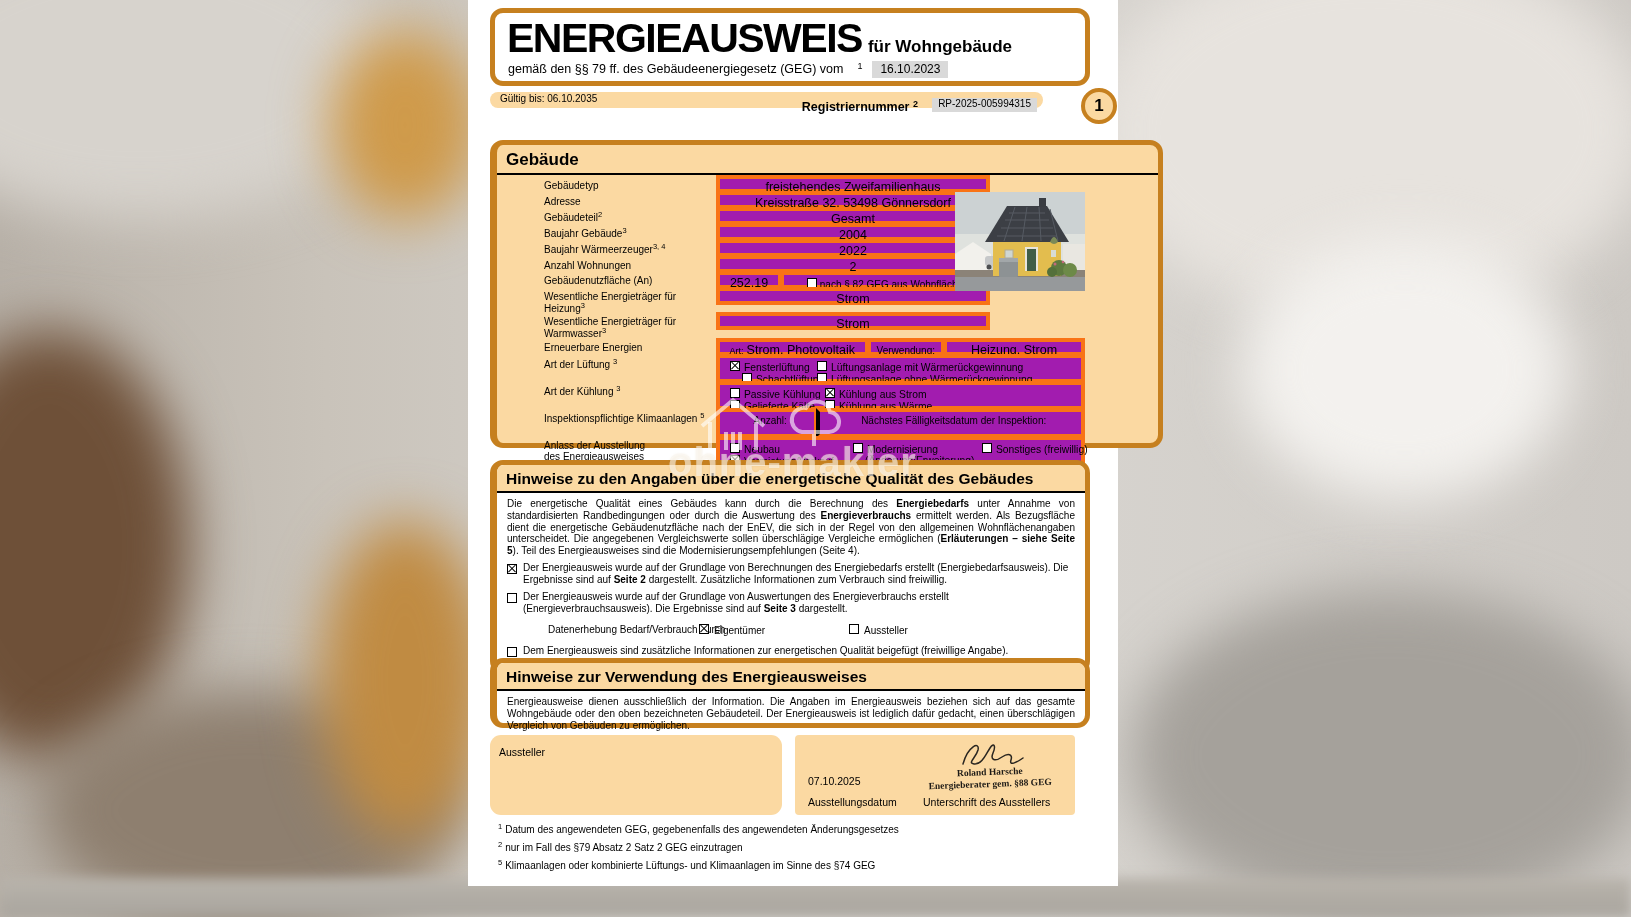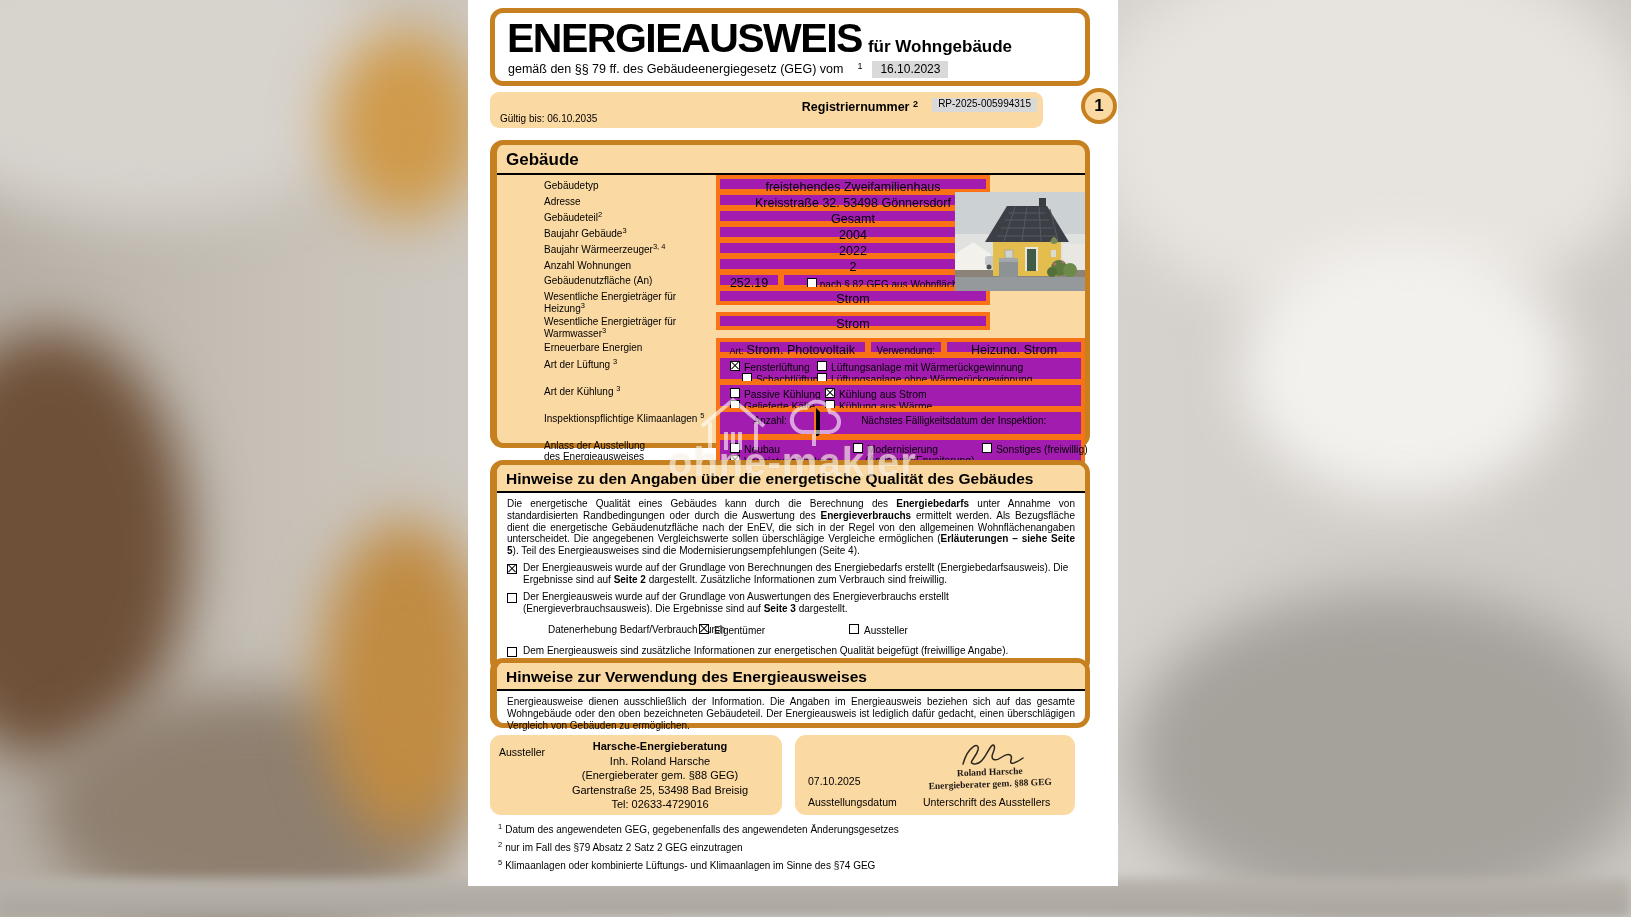--- a/index.html
+++ b/index.html
@@ -23,31 +23,31 @@
   .softbox{position:absolute;background:var(--panel);border-radius:9px;box-sizing:border-box;}
 
   
   .topbox{left:22px;top:8px;width:600px;height:78px;}
   .h-titleline{padding:4px 0 0 12px;white-space:nowrap;}
   .h-title{font-size:41px;font-weight:bold;letter-spacing:-1.5px;line-height:1.05;}
   .h-sub{font-size:17px;font-weight:bold;margin-left:6px;}
   .h-lawline{padding:1px 0 0 13px;font-size:12.5px;}
   .h-law-sup{font-size:9px;vertical-align:4px;margin:0 10px 0 14px;}
   .gbox{background:var(--field);padding:1px 8px 2px 8px;font-size:12px;display:inline-block;}
-  .regbar{left:22px;top:92px;width:553px;height:36px;}
+  .regbar{left:22px;top:92px;width:553px;height:16px;}
   .reg-label{position:absolute;right:125px;top:7px;font-size:12.5px;font-weight:bold;}
   .reg-sup{font-size:9px;vertical-align:4px;}
   .reg-num{position:absolute;right:6px;top:6px;background:var(--field);font-size:10px;padding:0 6px 3px 6px;}
   .validline{position:absolute;left:10px;bottom:4px;font-size:10px;}
   .badge{position:absolute;left:613px;top:88px;width:36px;height:36px;border-radius:50%;
     background:var(--panel);border:4px solid var(--accent);box-sizing:border-box;
     display:flex;align-items:center;justify-content:center;font-size:17px;font-weight:bold;}
 
   
-  .gebaeude{left:22px;top:140px;width:600px;height:308px;background:var(--panel);}
+  .gebaeude{left:22px;top:140px;width:673px;height:308px;background:var(--panel);}
   .sec-title{font-size:17px;font-weight:bold;padding:5px 8px 3px 9px;border-bottom:2px solid #000;}
   .sec-title.small{font-size:15.5px;}
   .b-table{position:absolute;left:0;top:30px;width:588px;}
   .b-row{display:flex;align-items:stretch;}
   .b-row + .b-row{margin-top:-2px;}
   .b-label{width:181px;box-sizing:border-box;font-size:10px;padding:4px 4px 0 9px;line-height:1.1;flex:none;margin-left:38px;}
   .b-label sup{font-size:7.5px;}
   .b-val{background:#a21caf;border:4px solid #f97316;box-sizing:border-box;font-size:12.5px;padding:1px 6px 0 6px;position:relative;text-align:center;}
   .b-val + .b-val{margin-left:-2px;}
   .w274{width:274px;} .w66{width:66px;} .w210{width:210px;}
@@ -78,21 +78,21 @@
   .daten-row{position:relative;height:15px;margin-top:9px;font-size:10px;}
   .daten-label{position:absolute;left:0;top:0;padding-left:41px;}
   .daten-opt{position:absolute;top:0;white-space:nowrap;}
   .daten-opt .cb{margin-right:5px;vertical-align:-0.5px;}
 
   
   .issuerbox{left:22px;top:735px;width:292px;height:80px;border-radius:11px;}
   .issuer-role{position:absolute;left:9px;top:11px;font-size:10.5px;}
   .issuer-lines{position:absolute;left:52px;top:4px;width:236px;text-align:center;font-size:11px;line-height:14.6px;}
   .issuer-lines .l0{font-weight:bold;}
-  .sigbox{left:327px;top:735px;width:280px;height:80px;border-radius:11px;}
+  .sigbox{left:327px;top:735px;width:280px;height:80px;border-radius:4px;}
   .sig-date{position:absolute;left:13px;top:40px;font-size:10.5px;}
   .sig-date-label{position:absolute;left:13px;bottom:7px;font-size:10.5px;}
   .sig-script{position:absolute;left:160px;top:2px;}
   .stamp{position:absolute;left:120px;top:32px;width:150px;text-align:center;
     font-family:"Liberation Serif",serif;font-size:9.5px;font-weight:bold;color:#1d1a16;
     transform:rotate(-2deg);line-height:11.5px;}
   .sig-label{position:absolute;left:128px;bottom:7px;font-size:10.5px;}
 
   
   .footnotes{position:absolute;left:30px;top:820px;font-size:10px;line-height:14.5px;}
@@ -335,27 +335,20 @@
     <div class="hint-title-wrap">
       <div class="sec-title small">Hinweise zur Verwendung des Energieausweises</div>
     </div>
     <div class="hint-body">
       <div class="jpara">Energieausweise dienen ausschließlich der Information. Die Angaben im Energieausweis beziehen sich auf das gesamte Wohngebäude oder den oben bezeichneten Gebäudeteil. Der Energieausweis ist lediglich dafür gedacht, einen überschlägigen Vergleich von Gebäuden zu ermöglichen.</div>
     </div>
   </div>
 
   <div class="softbox issuerbox">
     <div class="issuer-role">Aussteller</div>
-    <div class="issuer-lines">
-      <div class="l0">Harsche-Energieberatung</div>
-      <div>Inh. Roland Harsche</div>
-      <div>(Energieberater gem. §88 GEG)</div>
-      <div>Gartenstraße 25, 53498 Bad Breisig</div>
-      <div>Tel: 02633-4729016</div>
-    </div>
   </div>
 
   <div class="softbox sigbox">
     <div class="sig-date">07.10.2025</div>
     <div class="sig-date-label">Ausstellungsdatum</div>
     <div class="sig-script">
       <svg width="78" height="34" viewBox="0 0 78 34">
         <path d="M8 27 C13 9, 25 4, 23 13 C21 21, 12 26, 19 27 C27 28, 31 17, 35 11 C39 5, 41 9, 38 16 C35 23, 40 25, 47 20 C53 16, 58 17, 56 23 C54 29, 61 26, 68 21" fill="none" stroke="#2a2620" stroke-width="1.5" stroke-linecap="round"></path>
       </svg>
     </div>

